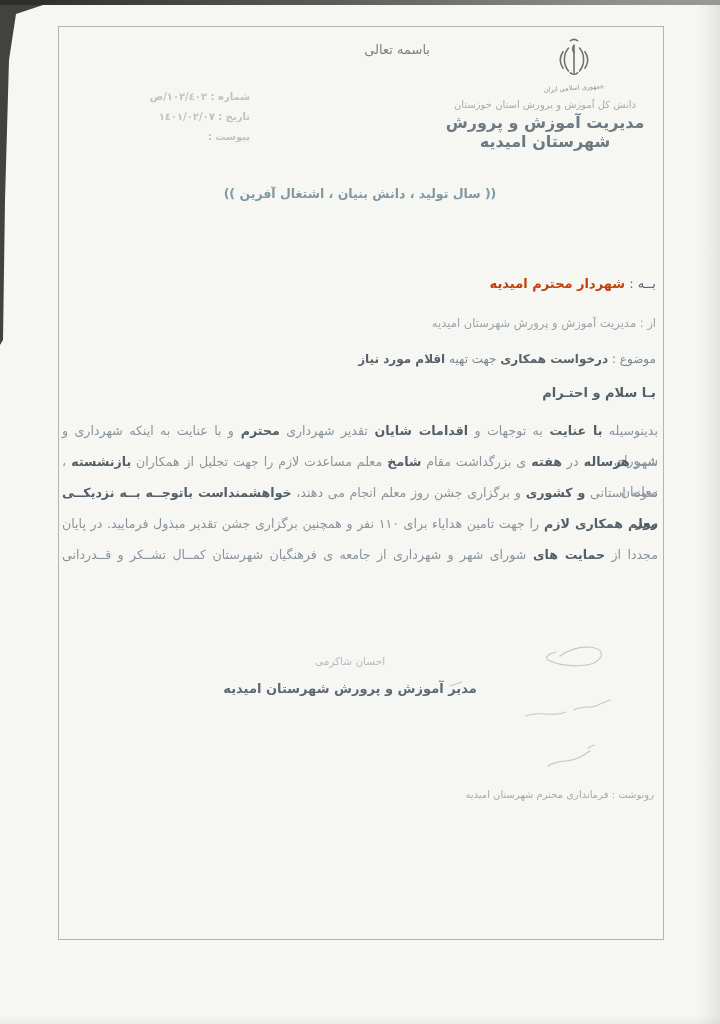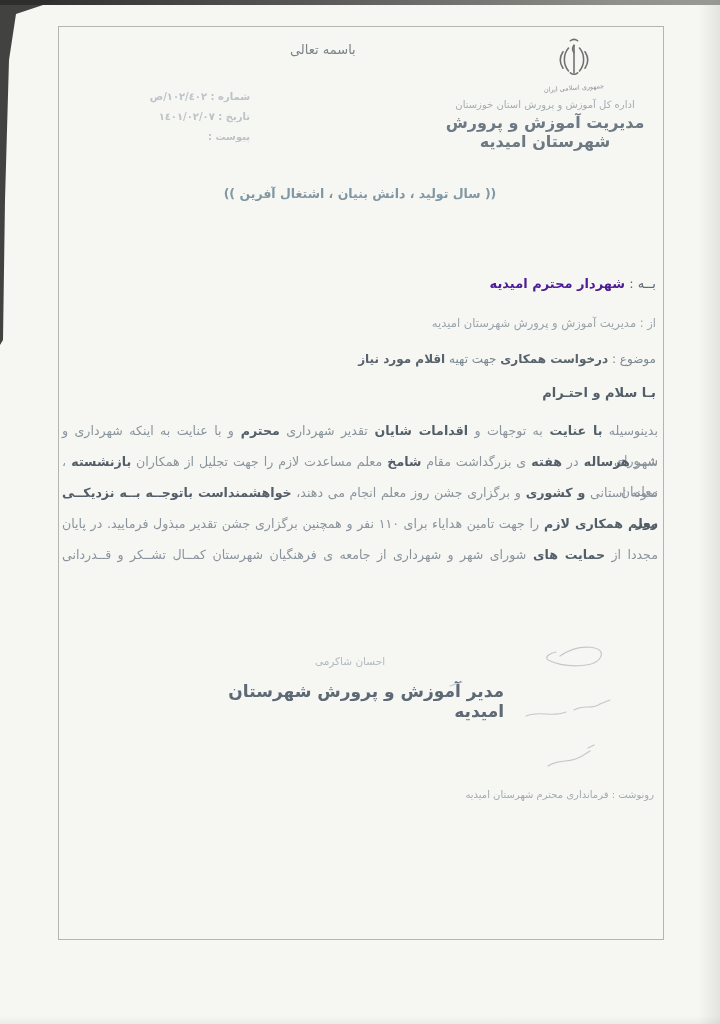--- a/index.html
+++ b/index.html
@@ -22,21 +22,21 @@
   
   .top-strip{top:0;left:0;width:720px;height:5px;
     background:linear-gradient(to right,#2b2b29,#5a5a58 45%,#8e8e8b 85%,#9a9a97);}
   .left-wedge{top:0;left:0;}
   .right-shade{top:0;right:0;width:22px;height:1024px;
     background:linear-gradient(to right,rgba(0,0,0,0),rgba(130,130,122,.16));}
   .bottom-shade{bottom:0;left:0;width:720px;height:8px;
     background:linear-gradient(to bottom,rgba(0,0,0,0),rgba(90,90,85,.07));}
   
   .frame{left:58px;top:26px;width:604px;height:912px;border:1px solid var(--border);}
-  .basmala{top:42px;left:290px;width:140px;text-align:left;
+  .basmala{top:42px;left:290px;width:140px;text-align:right;
     font-size:13px;color:#7b848b;letter-spacing:1px;}
   
   .emblem{top:36px;left:543px;width:62px;height:50px;text-align:center;}
   .emblem svg{display:block;margin:0 auto;}
   .emblem-caption{top:84px;left:528px;width:92px;text-align:center;
     font-size:6.5px;color:#8f9598;transform:rotate(-4deg);letter-spacing:.5px;}
   
   .letterhead{top:96px;right:50px;width:250px;text-align:center;direction:rtl;}
   .lh1{font-size:10px;color:var(--ink-faint);line-height:17px;}
   .lh2{font-size:10px;color:#a3adb3;line-height:17px;}
@@ -47,33 +47,33 @@
   .meta .row3{padding-left:28px;}
   
   .slogan{top:186px;left:170px;width:380px;text-align:center;direction:rtl;
     font-size:12.5px;font-weight:bold;color:var(--slogan);letter-spacing:.5px;}
   
   .fields{right:64px;direction:rtl;text-align:right;}
   .f-to{top:276px;font-size:13px;color:#5d6871;}
   .f-from{top:316px;font-size:11.5px;color:#9aa5ac;}
   .f-subject{top:352px;font-size:12px;color:#7c8891;}
   .f-sal{top:385px;font-size:13px;color:#4f5a63;font-weight:bold;}
-  .f-to .b{color:#4c1d95;}
+  .f-to .b{color:#c2410c;}
   .f-subject .b{color:#57626b;}
   .b{font-weight:bold;color:var(--ink-dark);}
   
   .body-block{top:416px;left:62px;width:596px;direction:rtl;
     font-size:12.6px;color:var(--ink);}
   .body-line{height:31px;line-height:30px;text-align:justify;text-align-last:justify;}
   .body-line.last{text-align-last:right;}
   
   .sig-name{top:655px;left:210px;width:280px;text-align:center;
     font-size:10.5px;color:#b2bac0;}
-  .sig-title{top:681px;left:184px;width:320px;
-    font-size:17px;font-weight:bold;color:#5d6974;direction:rtl;}
+  .sig-title{top:681px;left:190px;width:320px;text-align:center;
+    font-size:13px;font-weight:bold;color:#5d6974;direction:rtl;}
   .scribbles{top:628px;left:438px;}
   
   .cc{top:789px;right:66px;direction:rtl;font-size:10px;color:#a2abb2;}
 </style>
 </head>
 <body>
 
 <div class="abs top-strip"></div>
 <svg class="abs left-wedge" width="70" height="345" viewBox="0 0 70 345">
   <polygon points="0,0 58,0 16,14 9,60 5,200 3,340 0,345" fill="#2f2f2d" opacity="0.9"></polygon>
@@ -93,21 +93,21 @@
     <path d="M18 13 C12 20 12 31 18 38"></path>
     <path d="M30 13 C36 20 36 31 30 38"></path>
     <path d="M12 17 C8 23 8 29 12 35"></path>
     <path d="M36 17 C40 23 40 29 36 35"></path>
     <path d="M20 40 q4 3 8 0"></path>
   </svg>
 </div>
 <div class="abs emblem-caption">جمهوری اسلامی ایران</div>
 
 <div class="abs letterhead">
-  <div class="lh2">اداره کل آموزش و پرورش استان خوزستان</div>
+  <div class="lh2">دانش کل آموزش و پرورش استان خوزستان</div>
   <div class="lh3">مدیریت آموزش و پرورش شهرستان امیدیه</div>
 </div>
 
 <div class="abs meta">
   <div class="row1">شماره : ١٠٢/٤٠٢/ص</div>
   <div class="row2">تاریخ : ١٤٠١/٠٢/٠٧</div>
   <div class="row3">پیوست :</div>
 </div>
 
 <div class="abs slogan">(( سال تولید ، دانش بنیان ، اشتغال آفرین ))</div>

